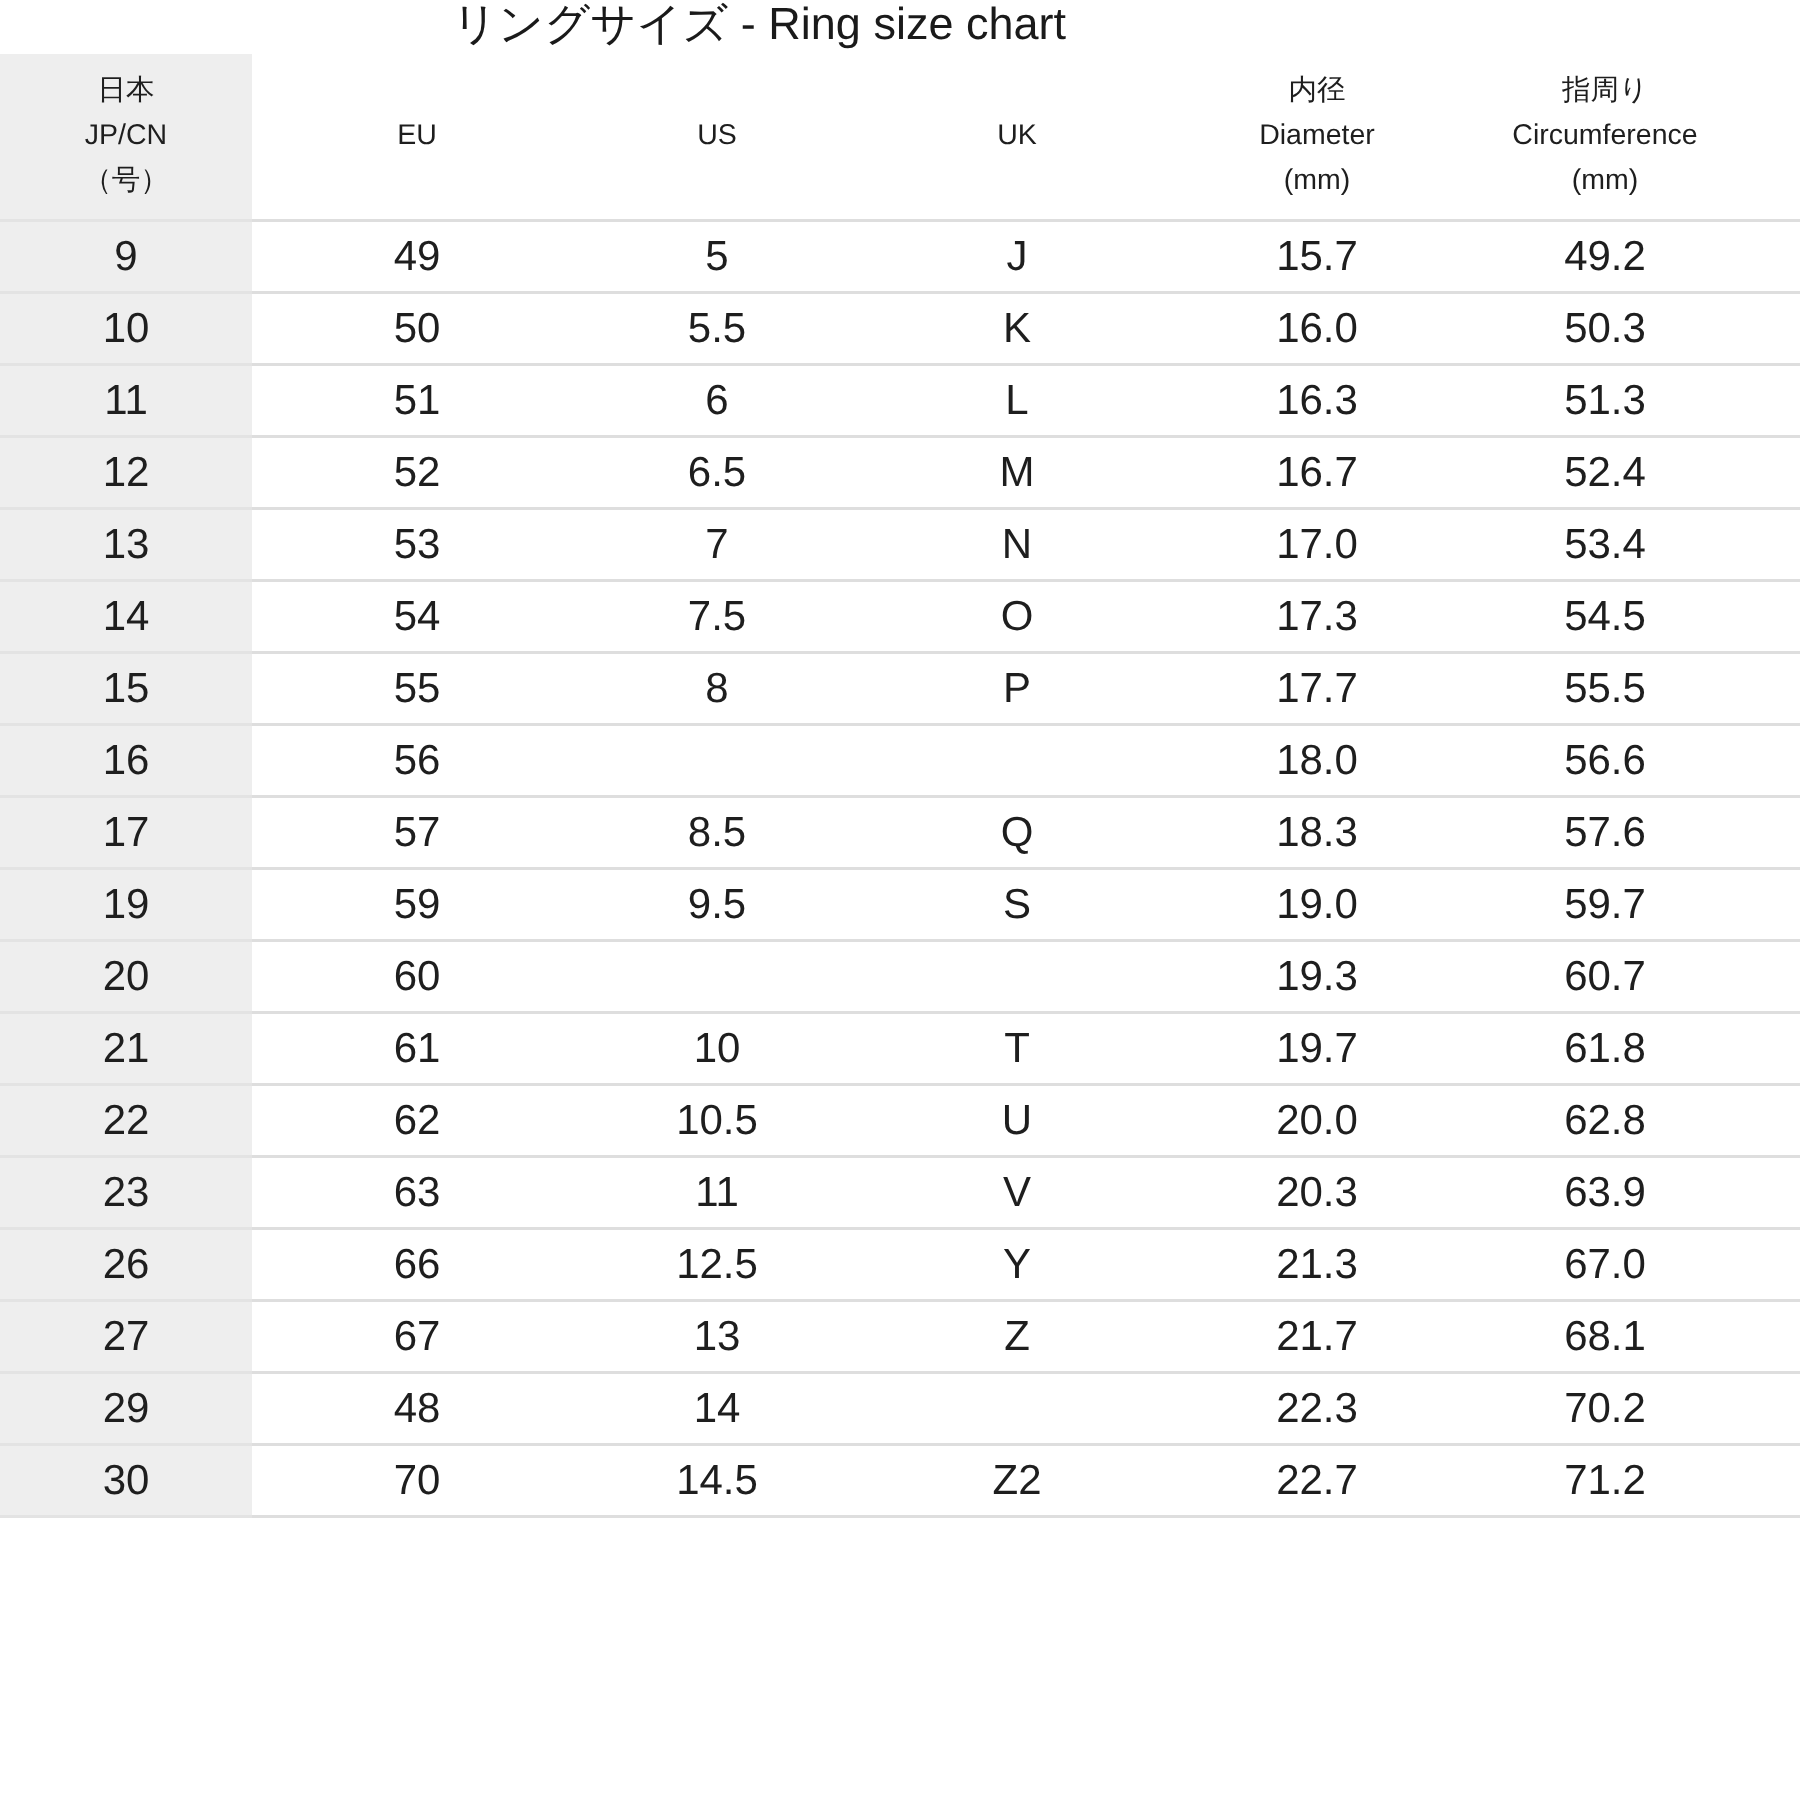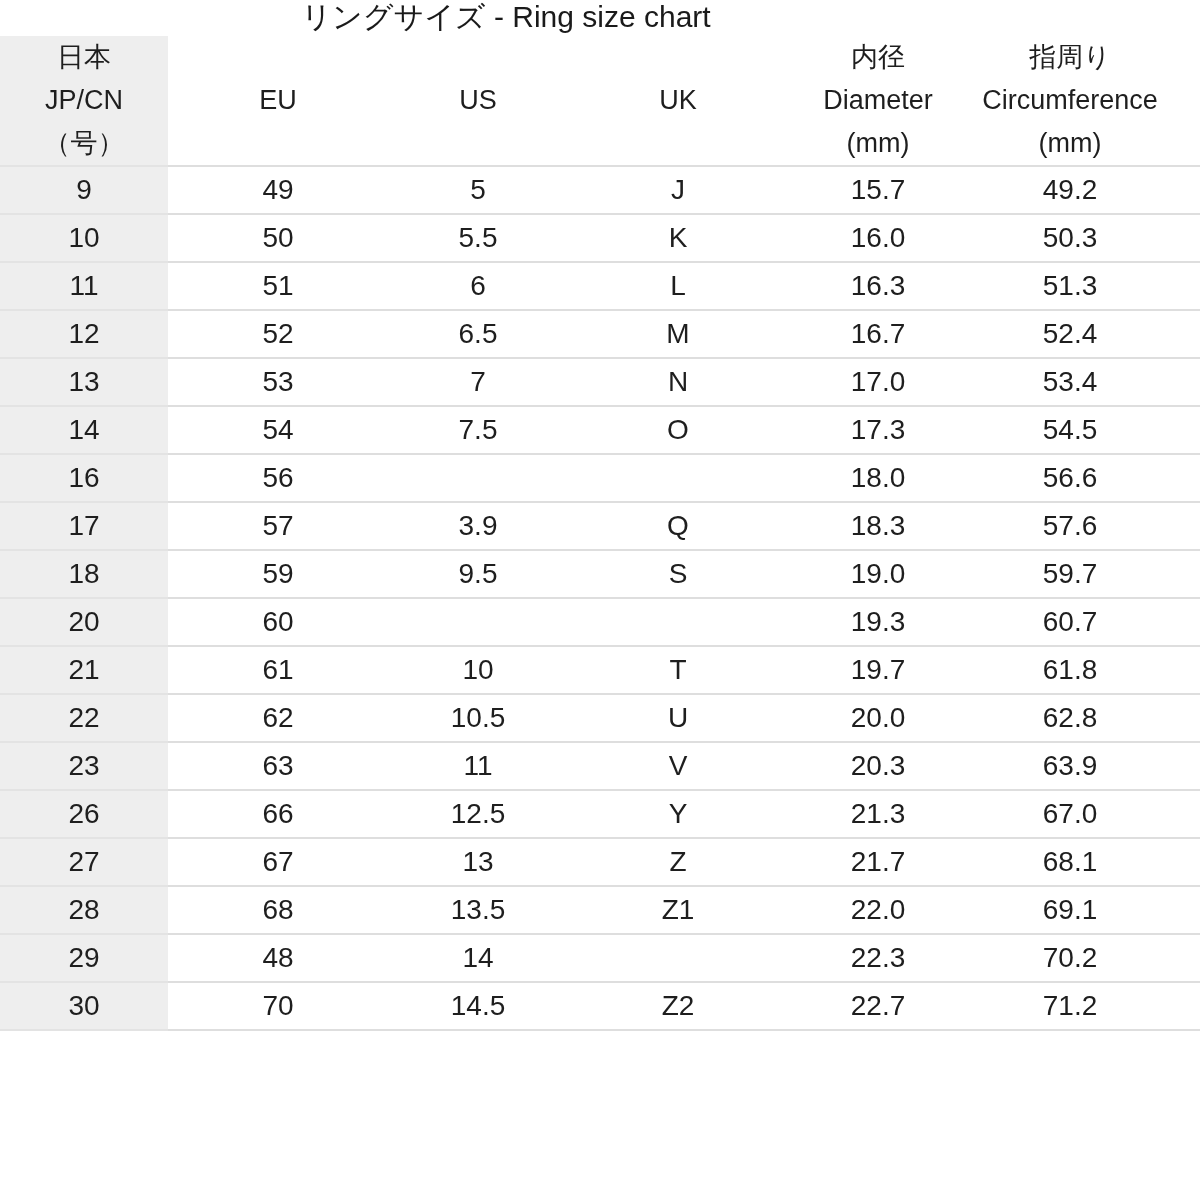--- a/index.html
+++ b/index.html
@@ -29,22 +29,22 @@
   }
   th, td {
     font-weight: normal;
     text-align: center;
     padding: 0;
     border-bottom: 2px solid #dedede;
     overflow: hidden;
   }
   thead tr { height: 111px; }
   thead th {
-    font-size: 27px;
-    line-height: 43px;
+    font-size: 19px;
+    line-height: 30px;
     white-space: pre-line;
     vertical-align: middle;
   }
   tbody tr { height: 48px; }
   tbody td {
     font-size: 28px;
     vertical-align: middle;
   }
   .jp-col {
     background: #eeeeee;
@@ -130,37 +130,45 @@
       </tr>
       <tr>
         <td class="jp-col">14</td>
         <td>54</td>
         <td>7.5</td>
         <td>O</td>
         <td>17.3</td>
         <td>54.5</td>
       </tr>
       <tr>
+        <td class="jp-col">15</td>
+        <td>55</td>
+        <td>8</td>
+        <td>P</td>
+        <td>17.7</td>
+        <td>55.5</td>
+      </tr>
+      <tr>
         <td class="jp-col">16</td>
         <td>56</td>
         <td></td>
         <td></td>
         <td>18.0</td>
         <td>56.6</td>
       </tr>
       <tr>
         <td class="jp-col">17</td>
         <td>57</td>
-        <td>3.9</td>
+        <td>8.5</td>
         <td>Q</td>
         <td>18.3</td>
         <td>57.6</td>
       </tr>
       <tr>
-        <td class="jp-col">18</td>
+        <td class="jp-col">19</td>
         <td>59</td>
         <td>9.5</td>
         <td>S</td>
         <td>19.0</td>
         <td>59.7</td>
       </tr>
       <tr>
         <td class="jp-col">20</td>
         <td>60</td>
         <td></td>
@@ -202,28 +210,20 @@
       </tr>
       <tr>
         <td class="jp-col">27</td>
         <td>67</td>
         <td>13</td>
         <td>Z</td>
         <td>21.7</td>
         <td>68.1</td>
       </tr>
       <tr>
-        <td class="jp-col">28</td>
-        <td>68</td>
-        <td>13.5</td>
-        <td>Z1</td>
-        <td>22.0</td>
-        <td>69.1</td>
-      </tr>
-      <tr>
         <td class="jp-col">29</td>
         <td>48</td>
         <td>14</td>
         <td></td>
         <td>22.3</td>
         <td>70.2</td>
       </tr>
       <tr>
         <td class="jp-col">30</td>
         <td>70</td>

